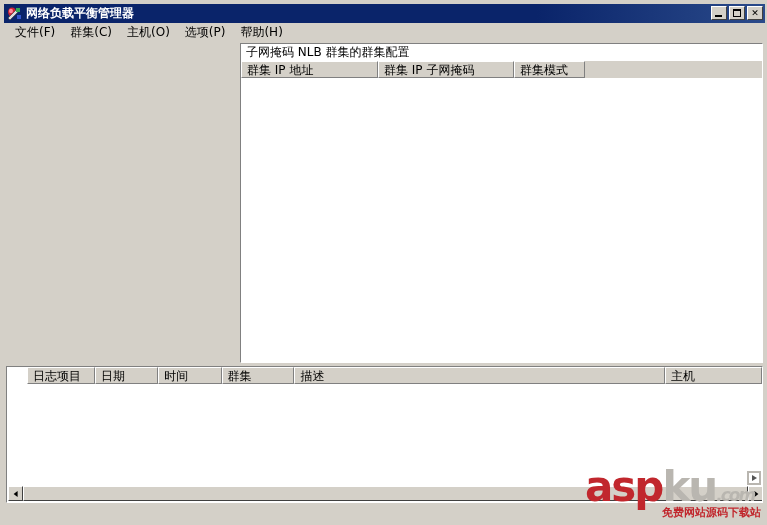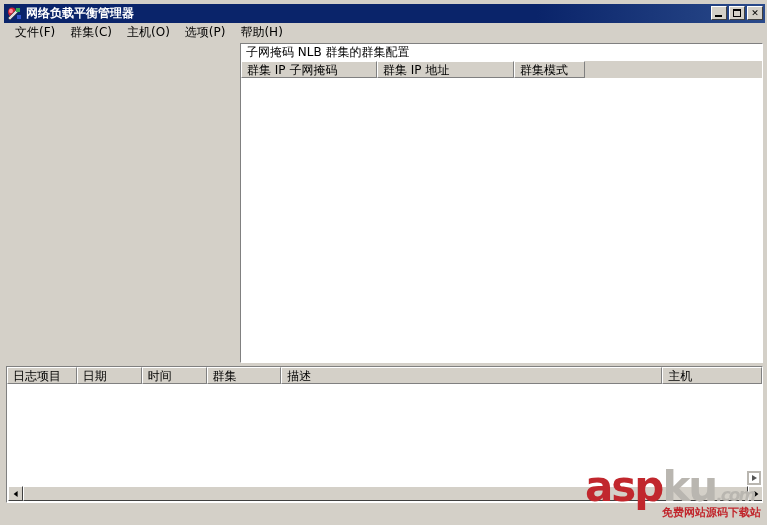--- a/index.html
+++ b/index.html
@@ -257,20 +257,21 @@
   }
 
   
   .log-pane {
     position: absolute;
     left: 2px; top: 325px;
     width: 757px;
     height: 137px;
     background: #ffffff;
     overflow: hidden;
+    padding-left: 20px;
   }
   .log-row {
     display: flex;
     height: 16px;
     align-items: center;
     background: #ffffff;
   }
   .log-cell {
     font-size: 12px;
     color: #000;
@@ -427,22 +428,22 @@
   </div>
 
   <div class="client">
 
 
     <div class="v-splitter"></div>
 
     <div class="list-pane sunken">
       <div class="list-caption">子网掩码 NLB 群集的群集配置</div>
       <div class="col-header">
+        <div class="col" style="width:137px">群集 IP 地址</div>
         <div class="col" style="width:136px">群集 IP 子网掩码</div>
-        <div class="col" style="width:137px">群集 IP 地址</div>
         <div class="col" style="width:71px">群集模式</div>
       </div>
       <div></div>
     </div>
 
     <div class="h-splitter"></div>
 
     <div class="log-pane sunken">
       <div class="col-header">
         <div class="col" style="width:70px">日志项目</div>

